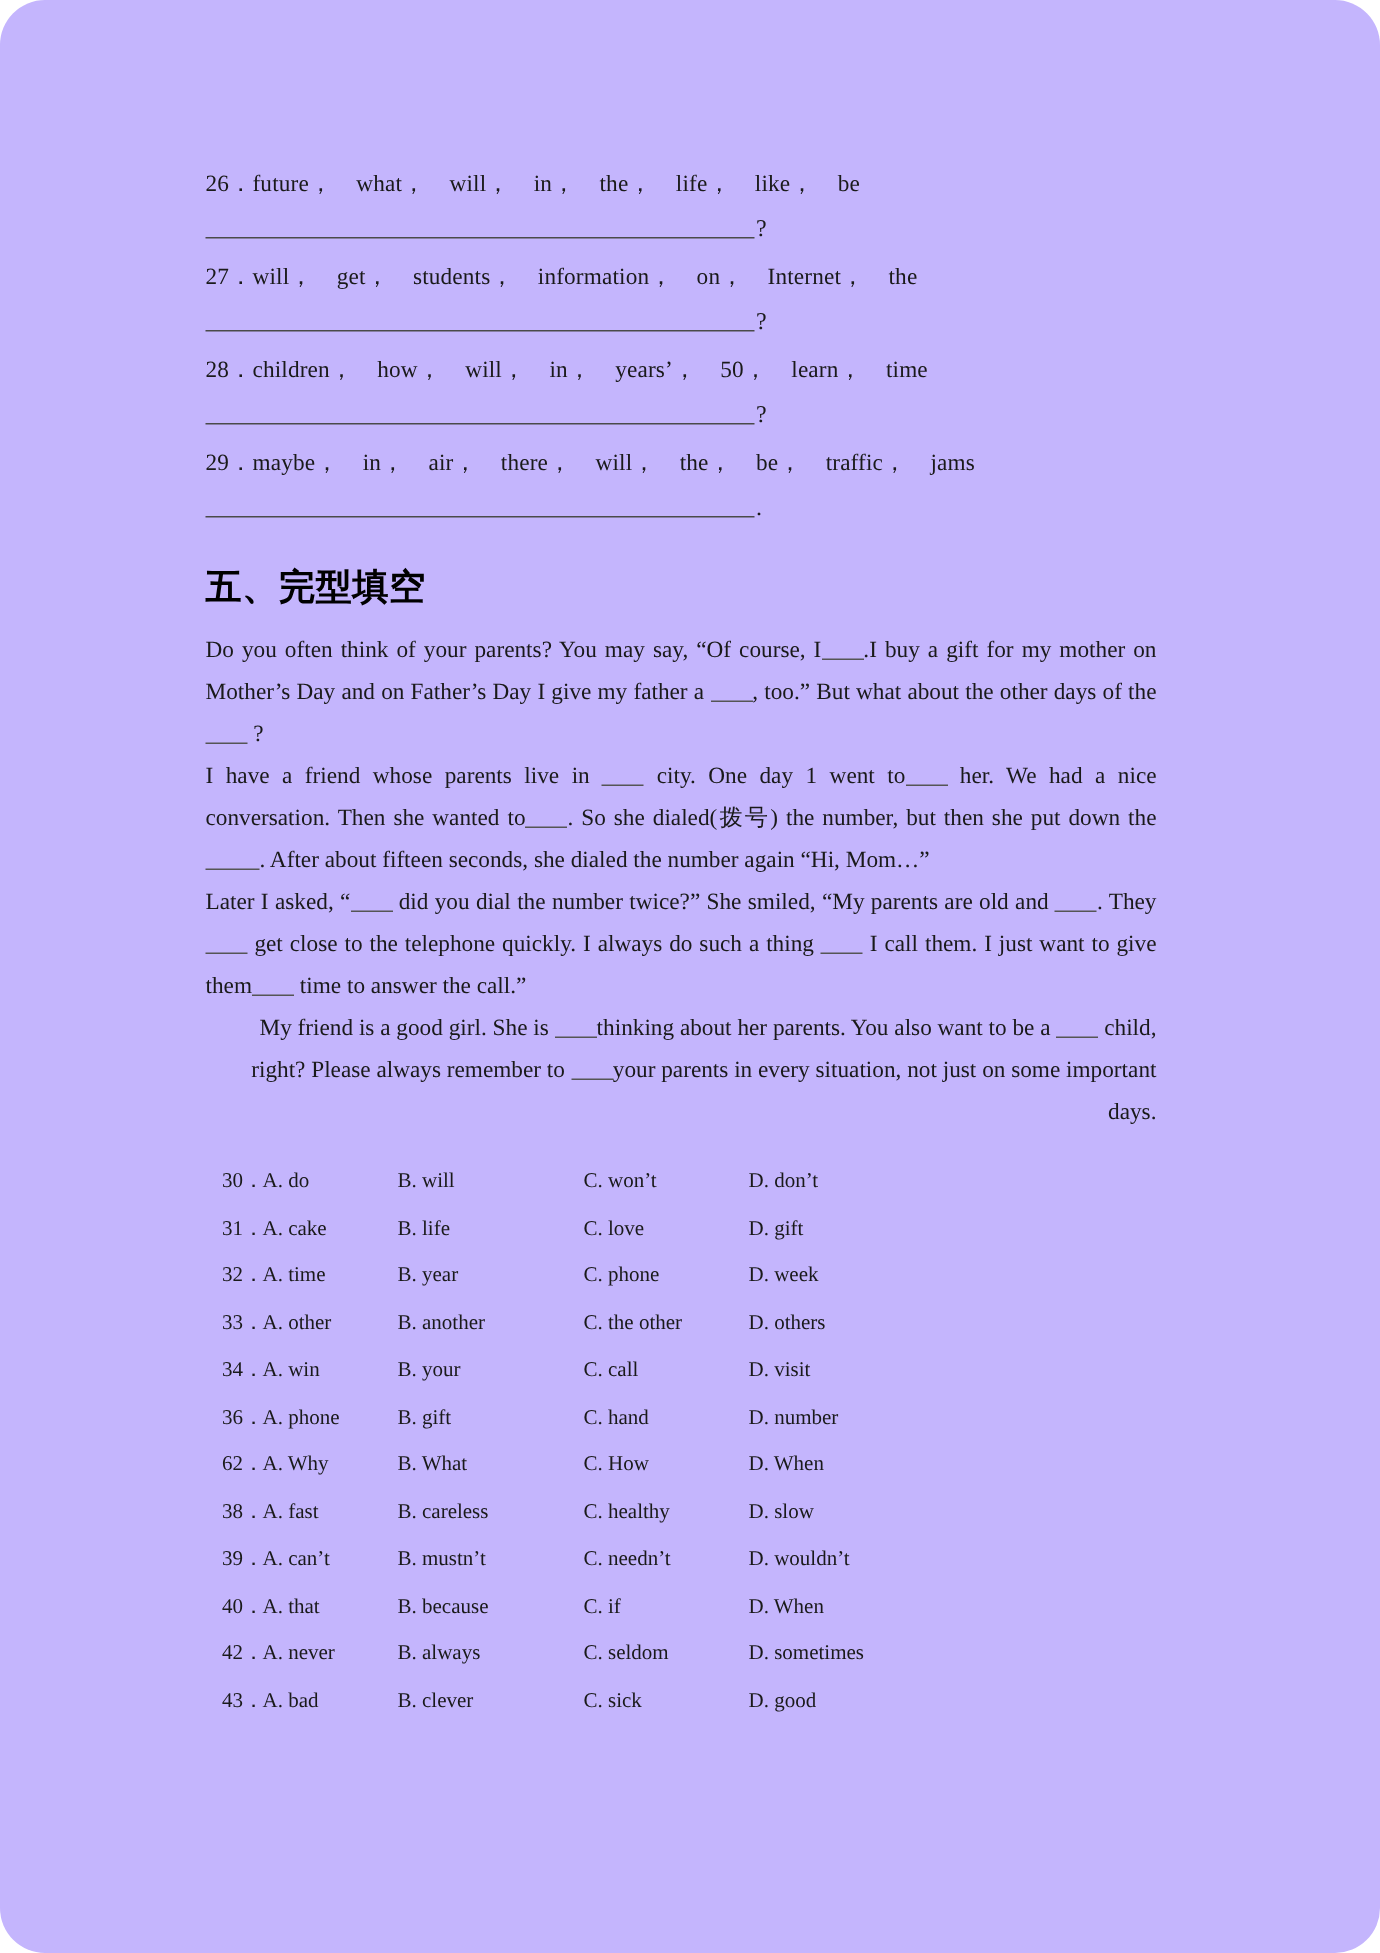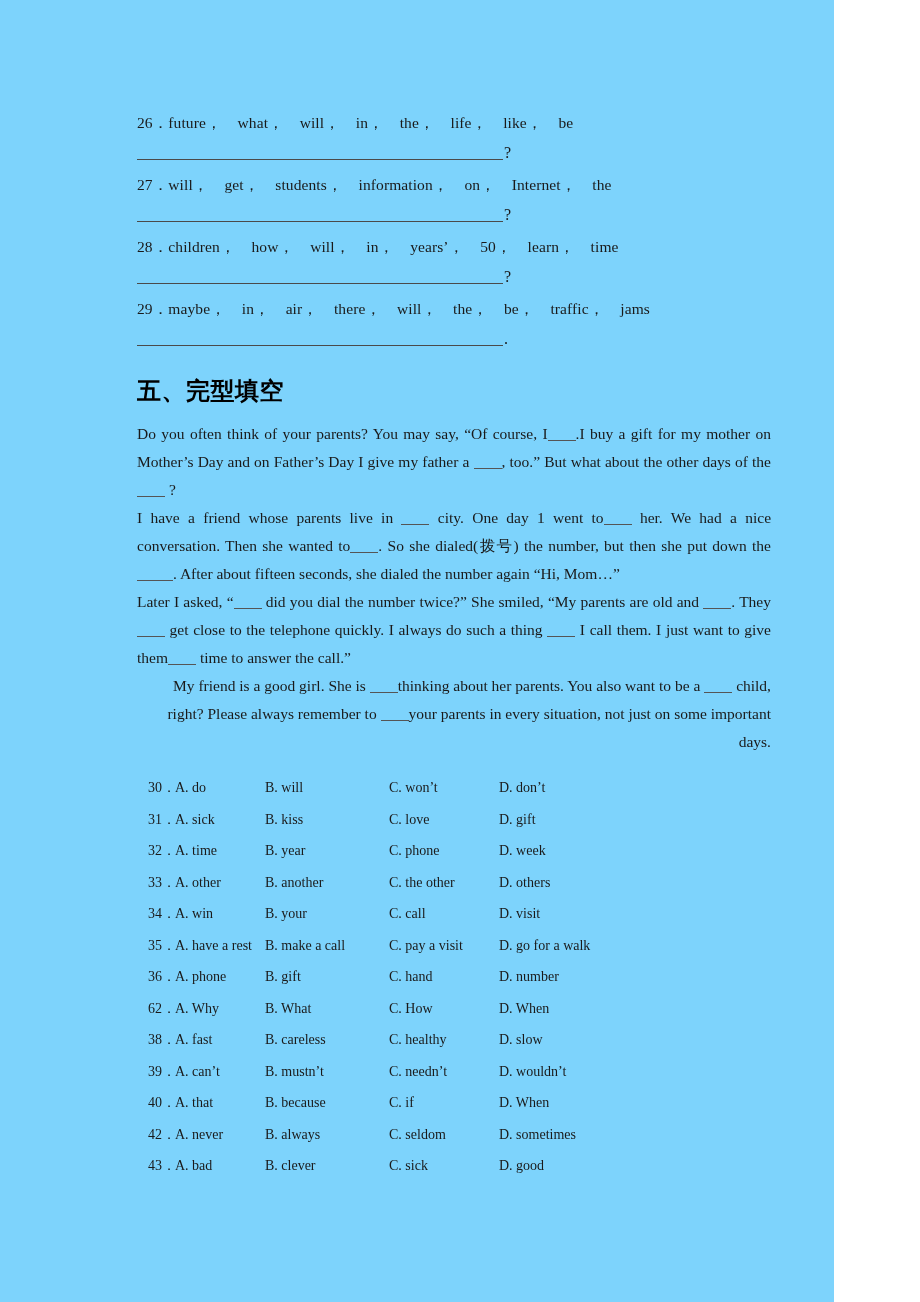--- a/index.html
+++ b/index.html
@@ -13,23 +13,24 @@
     position: relative;
     font-family: "Liberation Serif", "DejaVu Serif", serif;
     color: #1a1a1a;
     overflow: hidden;
   }
 
   .page {
     position: absolute;
     left: 0;
     top: 0;
-    width: 834px;
+    width: 920px;
     height: 1302px;
-    background: #7dd3fc;
+    background: #c4b5fd;
+    border-radius: 30px;
   }
 
   .content {
     position: absolute;
     left: 137px;
     top: 108px;
     width: 646px;
   }
 
   
@@ -162,25 +163,24 @@
 
     <div class="passage" id="passage-block">
         <p class="para">Do you often think of your parents? You may say, “Of course, I<span class="blank b-sm"></span>.I buy a gift for my mother on Mother’s Day and on Father’s Day I give my father a <span class="blank b-sm"></span>, too.” But what about the other days of the <span class="blank b-sm"></span> ?</p>
         <p class="para">I have a friend whose parents live in <span class="blank b-sm"></span> city. One day 1 went to<span class="blank b-sm"></span> her. We had a nice conversation. Then she wanted to<span class="blank b-sm"></span>. So she dialed(拨号) the number, but then she put down the<span class="blank b-md"></span>. After about fifteen seconds, she dialed the number again “Hi, Mom…”</p>
         <p class="para">Later I asked, “<span class="blank b-sm"></span> did you dial the number twice?” She smiled, “My parents are old and <span class="blank b-sm"></span>. They<span class="blank b-sm"></span> get close to the telephone quickly. I always do such a thing <span class="blank b-sm"></span> I call them. I just want to give them<span class="blank b-sm"></span> time to answer the call.”</p>
         <p class="para last-left">My friend is a good girl. She is <span class="blank b-sm"></span>thinking about her parents. You also want to be a <span class="blank b-sm"></span> child, right? Please always remember to <span class="blank b-sm"></span>your parents in every situation, not just on some important days.</p>
       </div>
 
     <div class="mc-list" id="mc-block">
         <div class="mc-row"><span class="mc-num">30．</span><span class="mc-opt mc-a">A. do</span><span class="mc-opt mc-b">B. will</span><span class="mc-opt mc-c">C. won’t</span><span class="mc-opt mc-d">D. don’t</span></div>
-        <div class="mc-row"><span class="mc-num">31．</span><span class="mc-opt mc-a">A. sick</span><span class="mc-opt mc-b">B. kiss</span><span class="mc-opt mc-c">C. love</span><span class="mc-opt mc-d">D. gift</span></div>
+        <div class="mc-row"><span class="mc-num">31．</span><span class="mc-opt mc-a">A. cake</span><span class="mc-opt mc-b">B. life</span><span class="mc-opt mc-c">C. love</span><span class="mc-opt mc-d">D. gift</span></div>
         <div class="mc-row"><span class="mc-num">32．</span><span class="mc-opt mc-a">A. time</span><span class="mc-opt mc-b">B. year</span><span class="mc-opt mc-c">C. phone</span><span class="mc-opt mc-d">D. week</span></div>
         <div class="mc-row"><span class="mc-num">33．</span><span class="mc-opt mc-a">A. other</span><span class="mc-opt mc-b">B. another</span><span class="mc-opt mc-c">C. the other</span><span class="mc-opt mc-d">D. others</span></div>
         <div class="mc-row"><span class="mc-num">34．</span><span class="mc-opt mc-a">A. win</span><span class="mc-opt mc-b">B. your</span><span class="mc-opt mc-c">C. call</span><span class="mc-opt mc-d">D. visit</span></div>
-        <div class="mc-row"><span class="mc-num">35．</span><span class="mc-opt mc-a">A. have a rest</span><span class="mc-opt mc-b">B. make a call</span><span class="mc-opt mc-c">C. pay a visit</span><span class="mc-opt mc-d">D. go for a walk</span></div>
         <div class="mc-row"><span class="mc-num">36．</span><span class="mc-opt mc-a">A. phone</span><span class="mc-opt mc-b">B. gift</span><span class="mc-opt mc-c">C. hand</span><span class="mc-opt mc-d">D. number</span></div>
         <div class="mc-row"><span class="mc-num">62．</span><span class="mc-opt mc-a">A. Why</span><span class="mc-opt mc-b">B. What</span><span class="mc-opt mc-c">C. How</span><span class="mc-opt mc-d">D. When</span></div>
         <div class="mc-row"><span class="mc-num">38．</span><span class="mc-opt mc-a">A. fast</span><span class="mc-opt mc-b">B. careless</span><span class="mc-opt mc-c">C. healthy</span><span class="mc-opt mc-d">D. slow</span></div>
         <div class="mc-row"><span class="mc-num">39．</span><span class="mc-opt mc-a">A. can’t</span><span class="mc-opt mc-b">B. mustn’t</span><span class="mc-opt mc-c">C. needn’t</span><span class="mc-opt mc-d">D. wouldn’t</span></div>
         <div class="mc-row"><span class="mc-num">40．</span><span class="mc-opt mc-a">A. that</span><span class="mc-opt mc-b">B. because</span><span class="mc-opt mc-c">C. if</span><span class="mc-opt mc-d">D. When</span></div>
         <div class="mc-row"><span class="mc-num">42．</span><span class="mc-opt mc-a">A. never</span><span class="mc-opt mc-b">B. always</span><span class="mc-opt mc-c">C. seldom</span><span class="mc-opt mc-d">D. sometimes</span></div>
         <div class="mc-row"><span class="mc-num">43．</span><span class="mc-opt mc-a">A. bad</span><span class="mc-opt mc-b">B. clever</span><span class="mc-opt mc-c">C. sick</span><span class="mc-opt mc-d">D. good</span></div>
       </div>
 
   </div>

